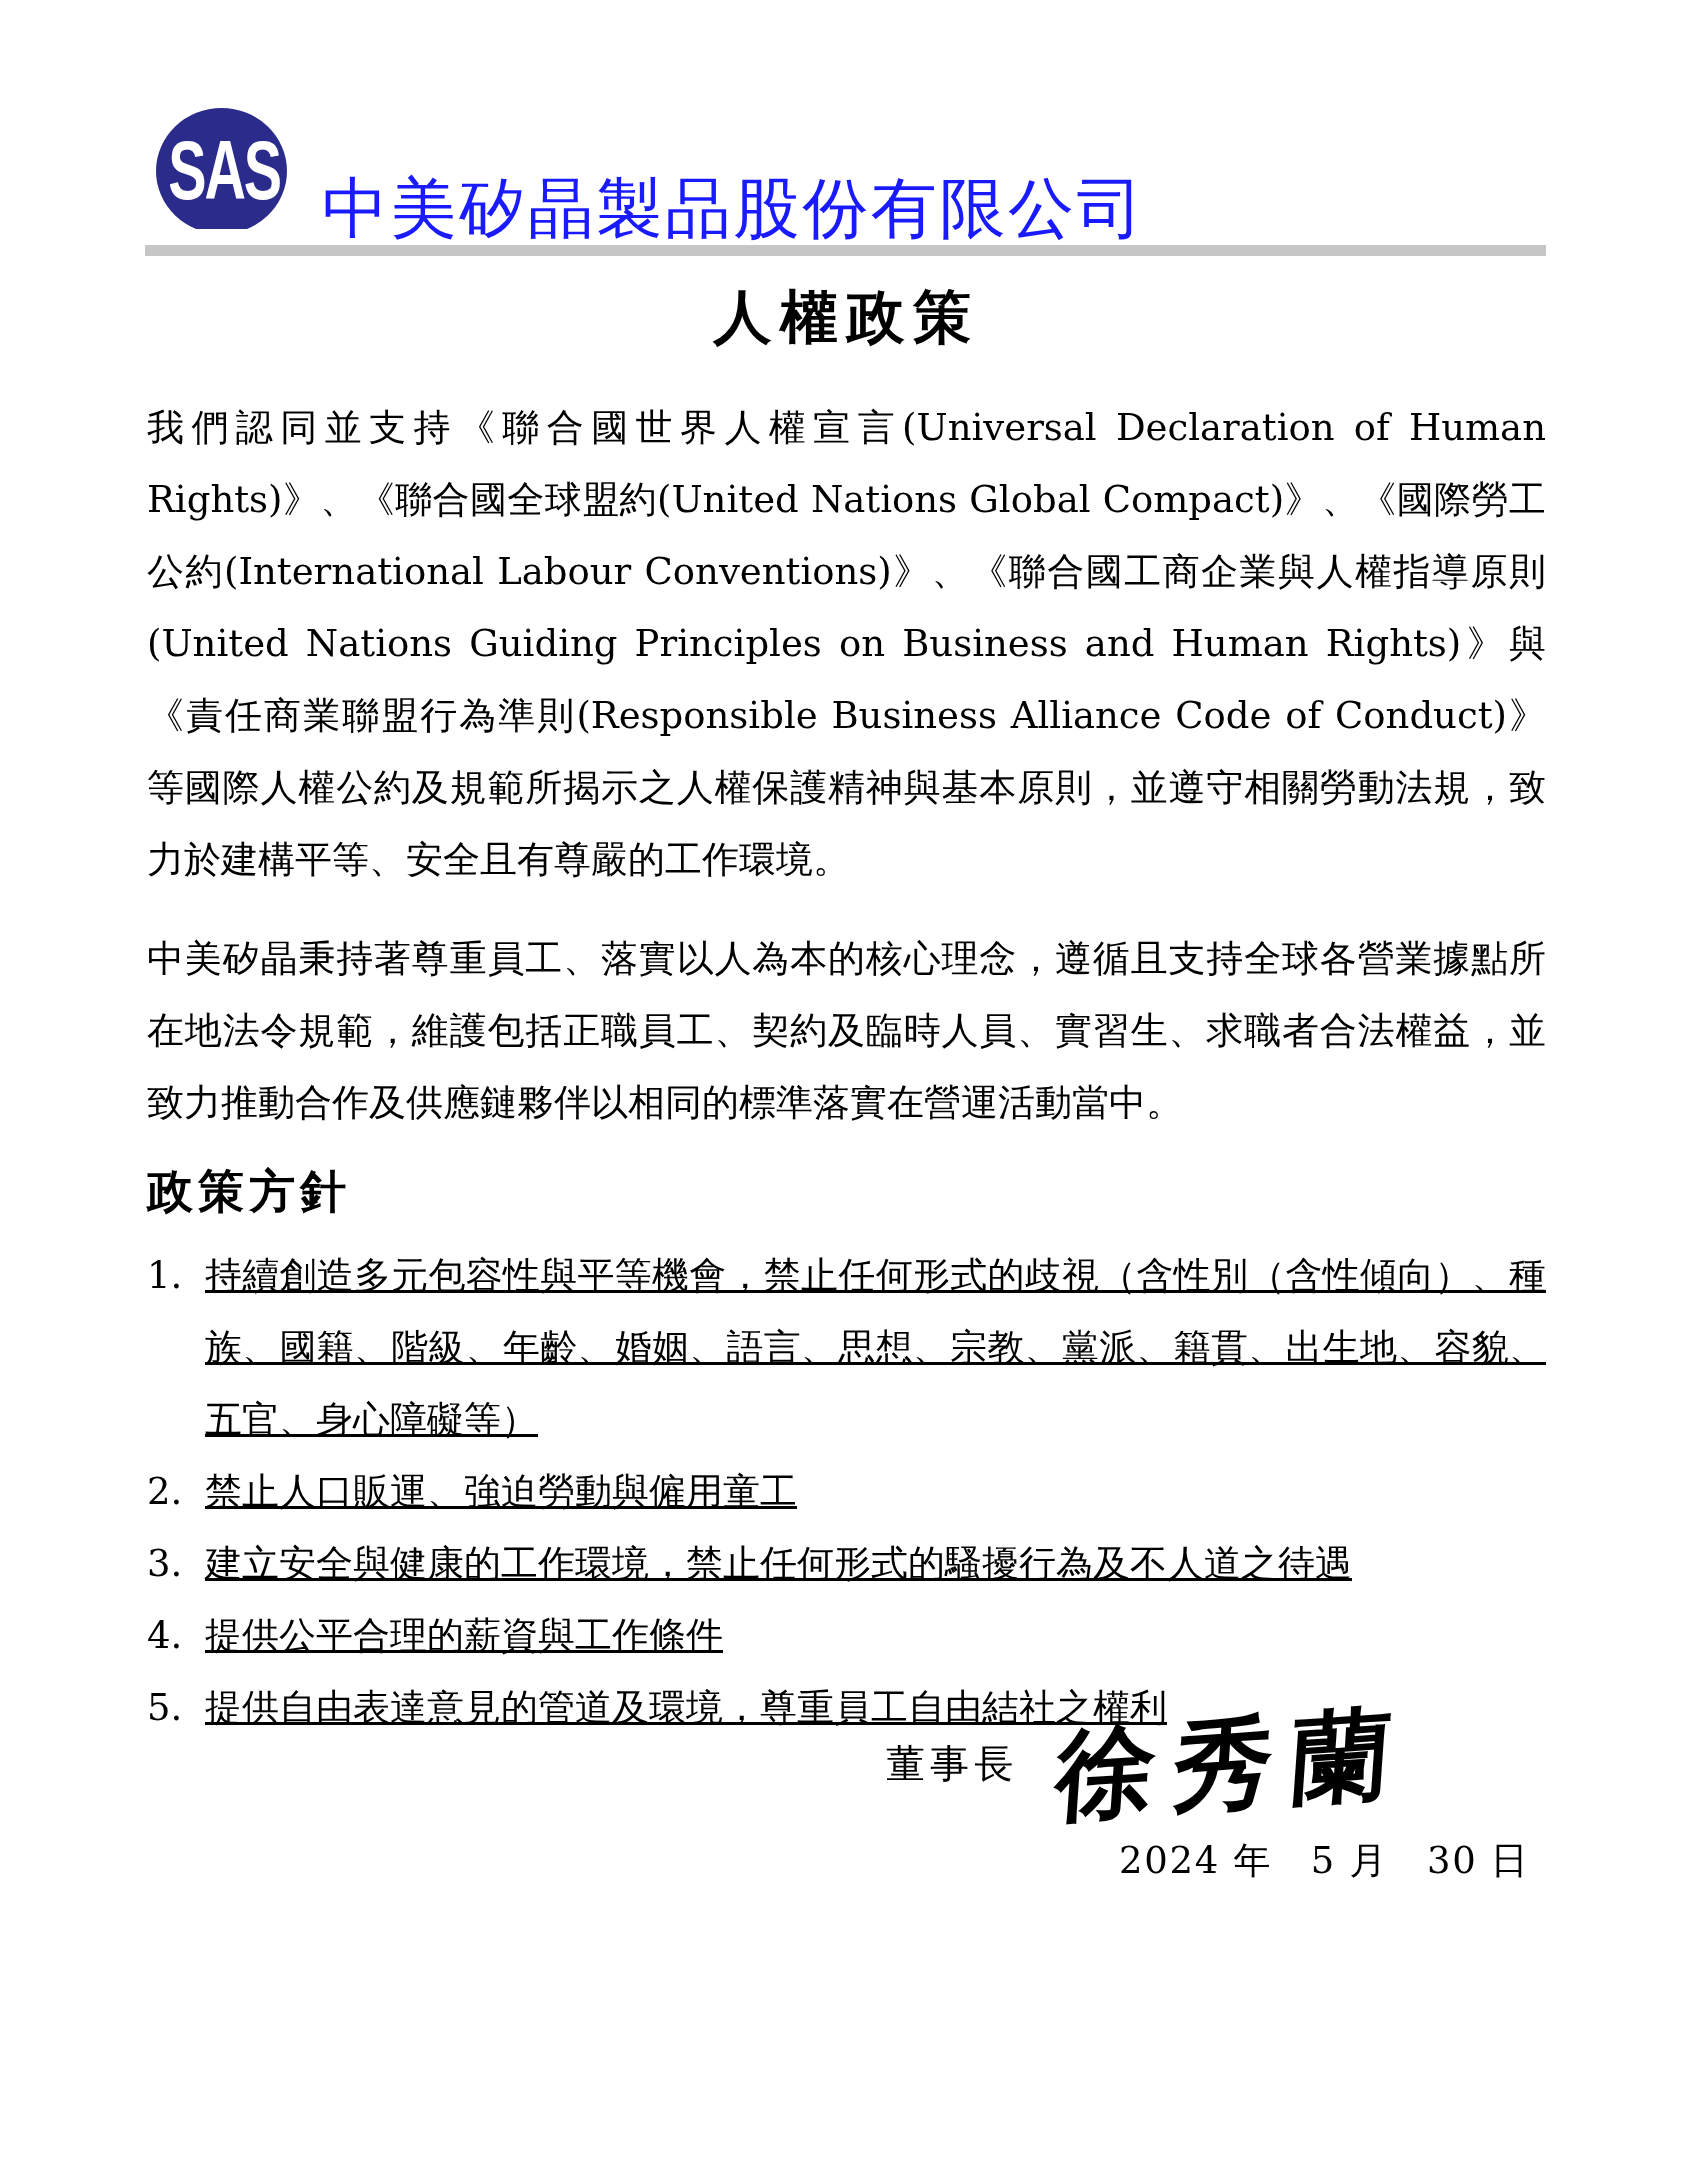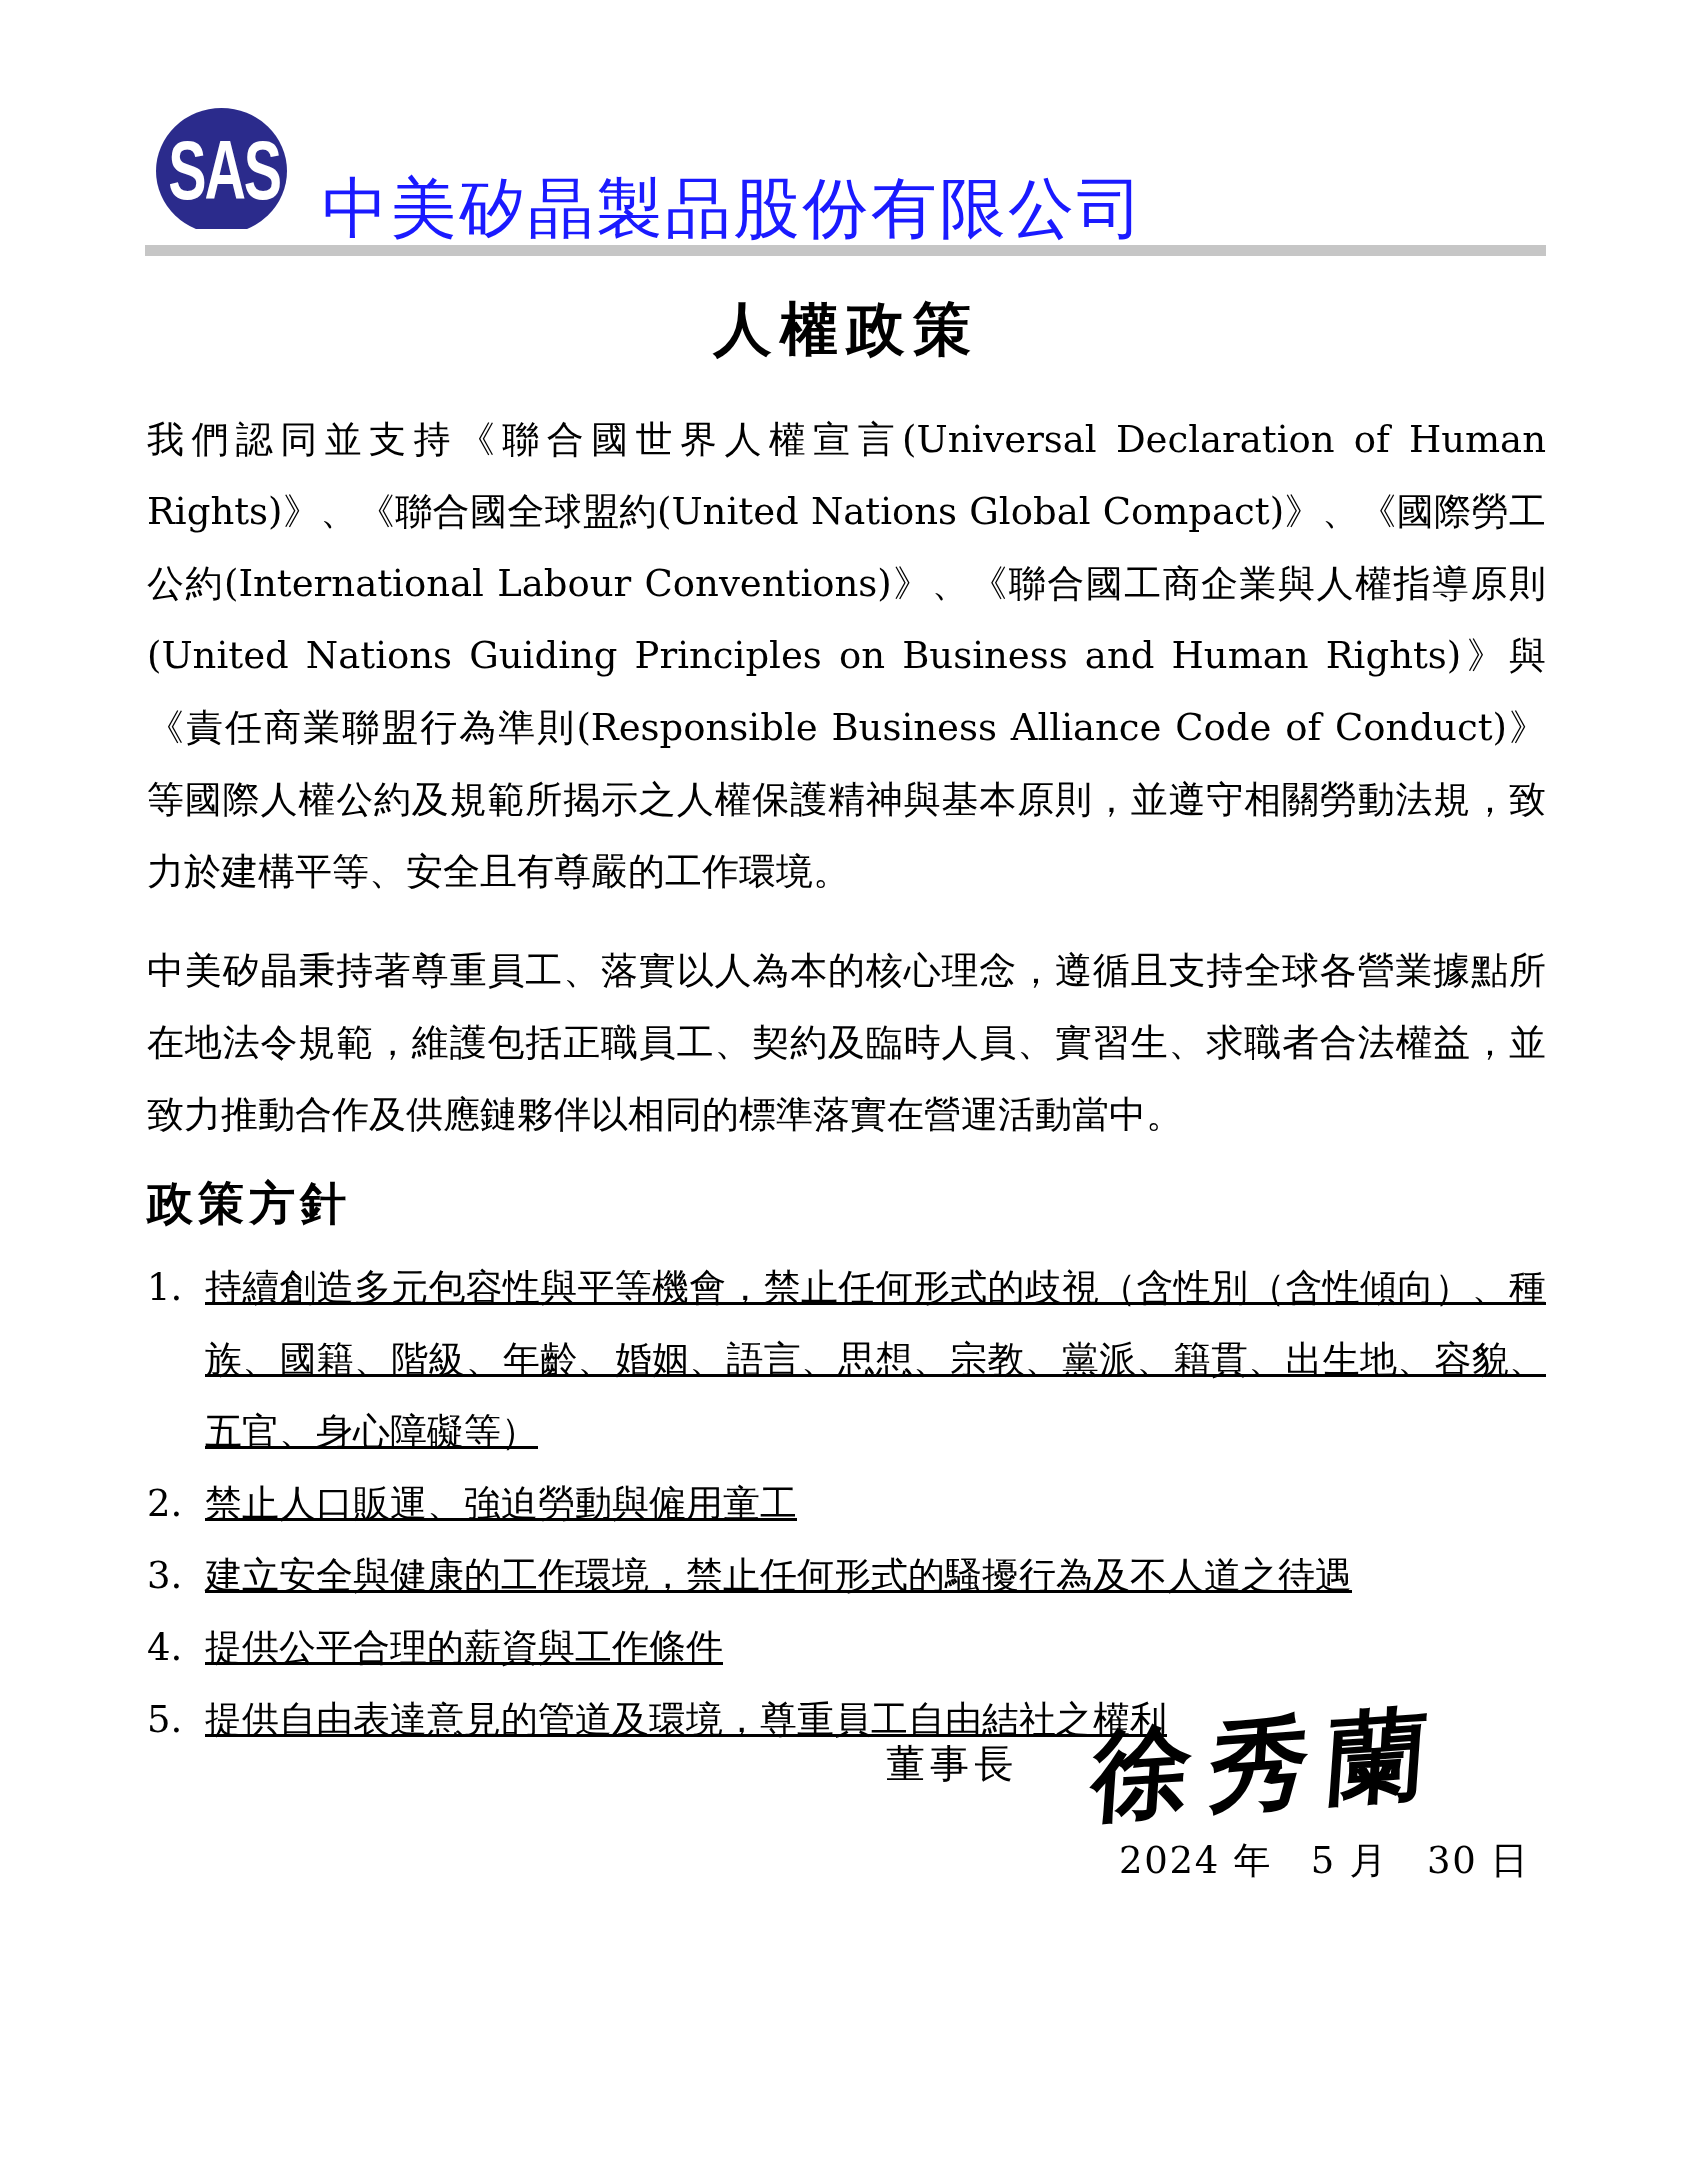--- a/index.html
+++ b/index.html
@@ -37,21 +37,21 @@
   .divider{
     position:absolute;left:145px;top:245px;
     width:1401px;height:11px;
     background:var(--divider,#c6c6c6);
   }
   
   .content{
     position:absolute;left:147px;top:277px;width:1399px;
   }
   .doc-title{
-    margin:12px;text-align:center;
+    margin:0;text-align:center;
     font-size:58px;font-weight:700;line-height:81px;letter-spacing:8.5px;
   }
   .para{
     margin:27px 0 0 0;
     font-size:37px;line-height:72px;
     text-align:justify;text-justify:inter-character;
   }
   .para.second{margin-top:34px;}
   .section-heading{
     margin:22px 0 12px 0;
@@ -62,21 +62,21 @@
   }
   .policy-list li{
     display:flex;
     font-size:37px;line-height:72px;
   }
   .item-num{flex:0 0 58px;}
   .item-text{flex:1;text-align:justify;text-justify:inter-character;text-decoration:underline;}
   
   .sig-row{
     position:absolute;left:886px;top:1691px;
-    display:flex;align-items:center;gap:36px;
+    display:flex;align-items:center;
   }
   .sig-label{
     font-size:39px;line-height:39px;letter-spacing:5.1px;white-space:nowrap;
   }
   .sig-name{
     margin-left:38px;
     font-size:99px;line-height:145px;font-weight:700;letter-spacing:19px;
     transform:rotate(-4deg) skewX(-8deg);
     white-space:nowrap;
   }

